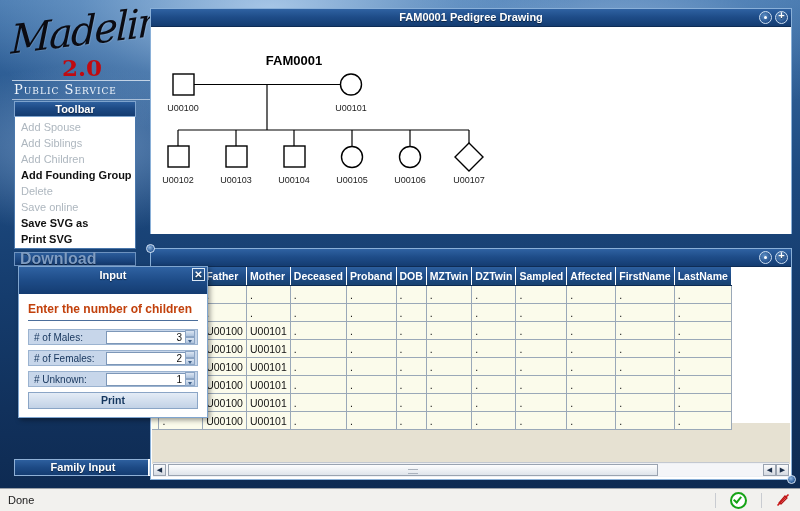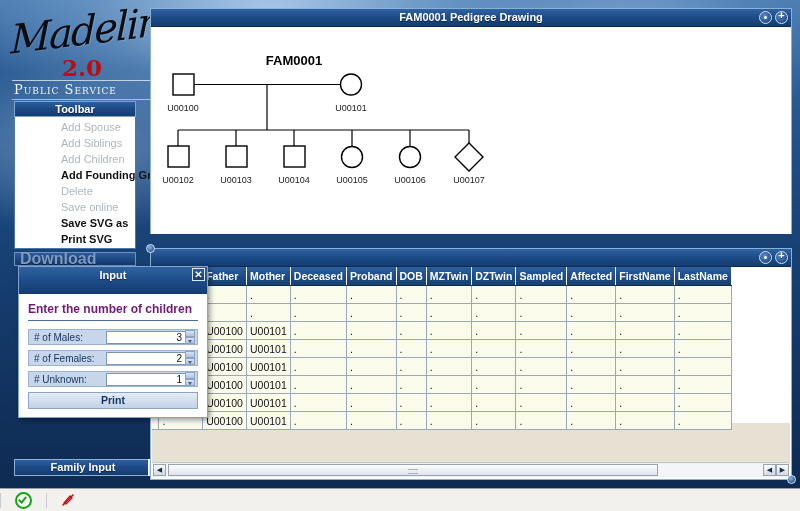--- a/index.html
+++ b/index.html
@@ -79,21 +79,20 @@
     box-sizing: border-box;
     padding: 2px 0 1px 0;
   }
   .tb-item {
     font-size: 11px;
     padding: 1.5px 0 1.5px 6px;
     color: #111;
     line-height: 13px;
     white-space: nowrap;
     font-weight: bold;
-    margin-left: 40px;
   }
   .tb-item.disabled { color: #aeb7bf; font-weight: normal; }
   #download-bar {
     position: absolute; left: 14px; top: 252px; width: 122px; height: 14px;
     background: linear-gradient(180deg, #2b5c9a 0%, #1b4680 60%, #14396c 100%);
     border: 1px solid #6d92bf;
     box-sizing: border-box;
     color: #7e9cc2;
     font-size: 16px; font-weight: bold;
     line-height: 12px;
@@ -247,21 +246,21 @@
     position: absolute; right: 2px; top: 1px;
     width: 13px; height: 13px;
     border: 1px solid #dce8f5;
     background: linear-gradient(180deg,#2e5f9d,#17416f);
     color: #fff; font-size: 10px; line-height: 12px;
     text-align: center; font-weight: bold;
     box-sizing: border-box;
   }
   .dlg-body { padding: 8px 9px; }
   .dlg-heading {
-    font-size: 12px; font-weight: bold; color: #701a75;
+    font-size: 12px; font-weight: bold; color: #c2410c;
     border-bottom: 1px solid #4b6e9b;
     padding-bottom: 4px; margin-bottom: 8px;
   }
   .field-row {
     display: flex; align-items: center;
     margin-bottom: 5px;
     background: #c7d6ea;
     border: 1px solid #9bb3d0;
     box-sizing: border-box;
     height: 16px;
@@ -628,20 +627,21 @@
             <span class="spin-dn"></span>
           </span>
         </span>
       </div>
 
       <div class="draw-btn">Print</div>
     </div>
   </div>
 
   <div id="statusbar">
+    <span id="status-text">Done</span>
     <span class="status-icons">
       <span class="sep"></span>
       <span class="shield-ok"></span>
       <span class="sep"></span>
       <span class="blocked">
         <svg width="14" height="14" viewBox="0 0 14 14">
           <path d="M3 10 L9 3 L11 5 L5 11 Z" fill="#fff" stroke="#b01515" stroke-width="1.2"></path>
           <line x1="1.5" y1="12.5" x2="12.5" y2="1.5" stroke="#cc1616" stroke-width="1.6"></line>
         </svg>
       </span>

